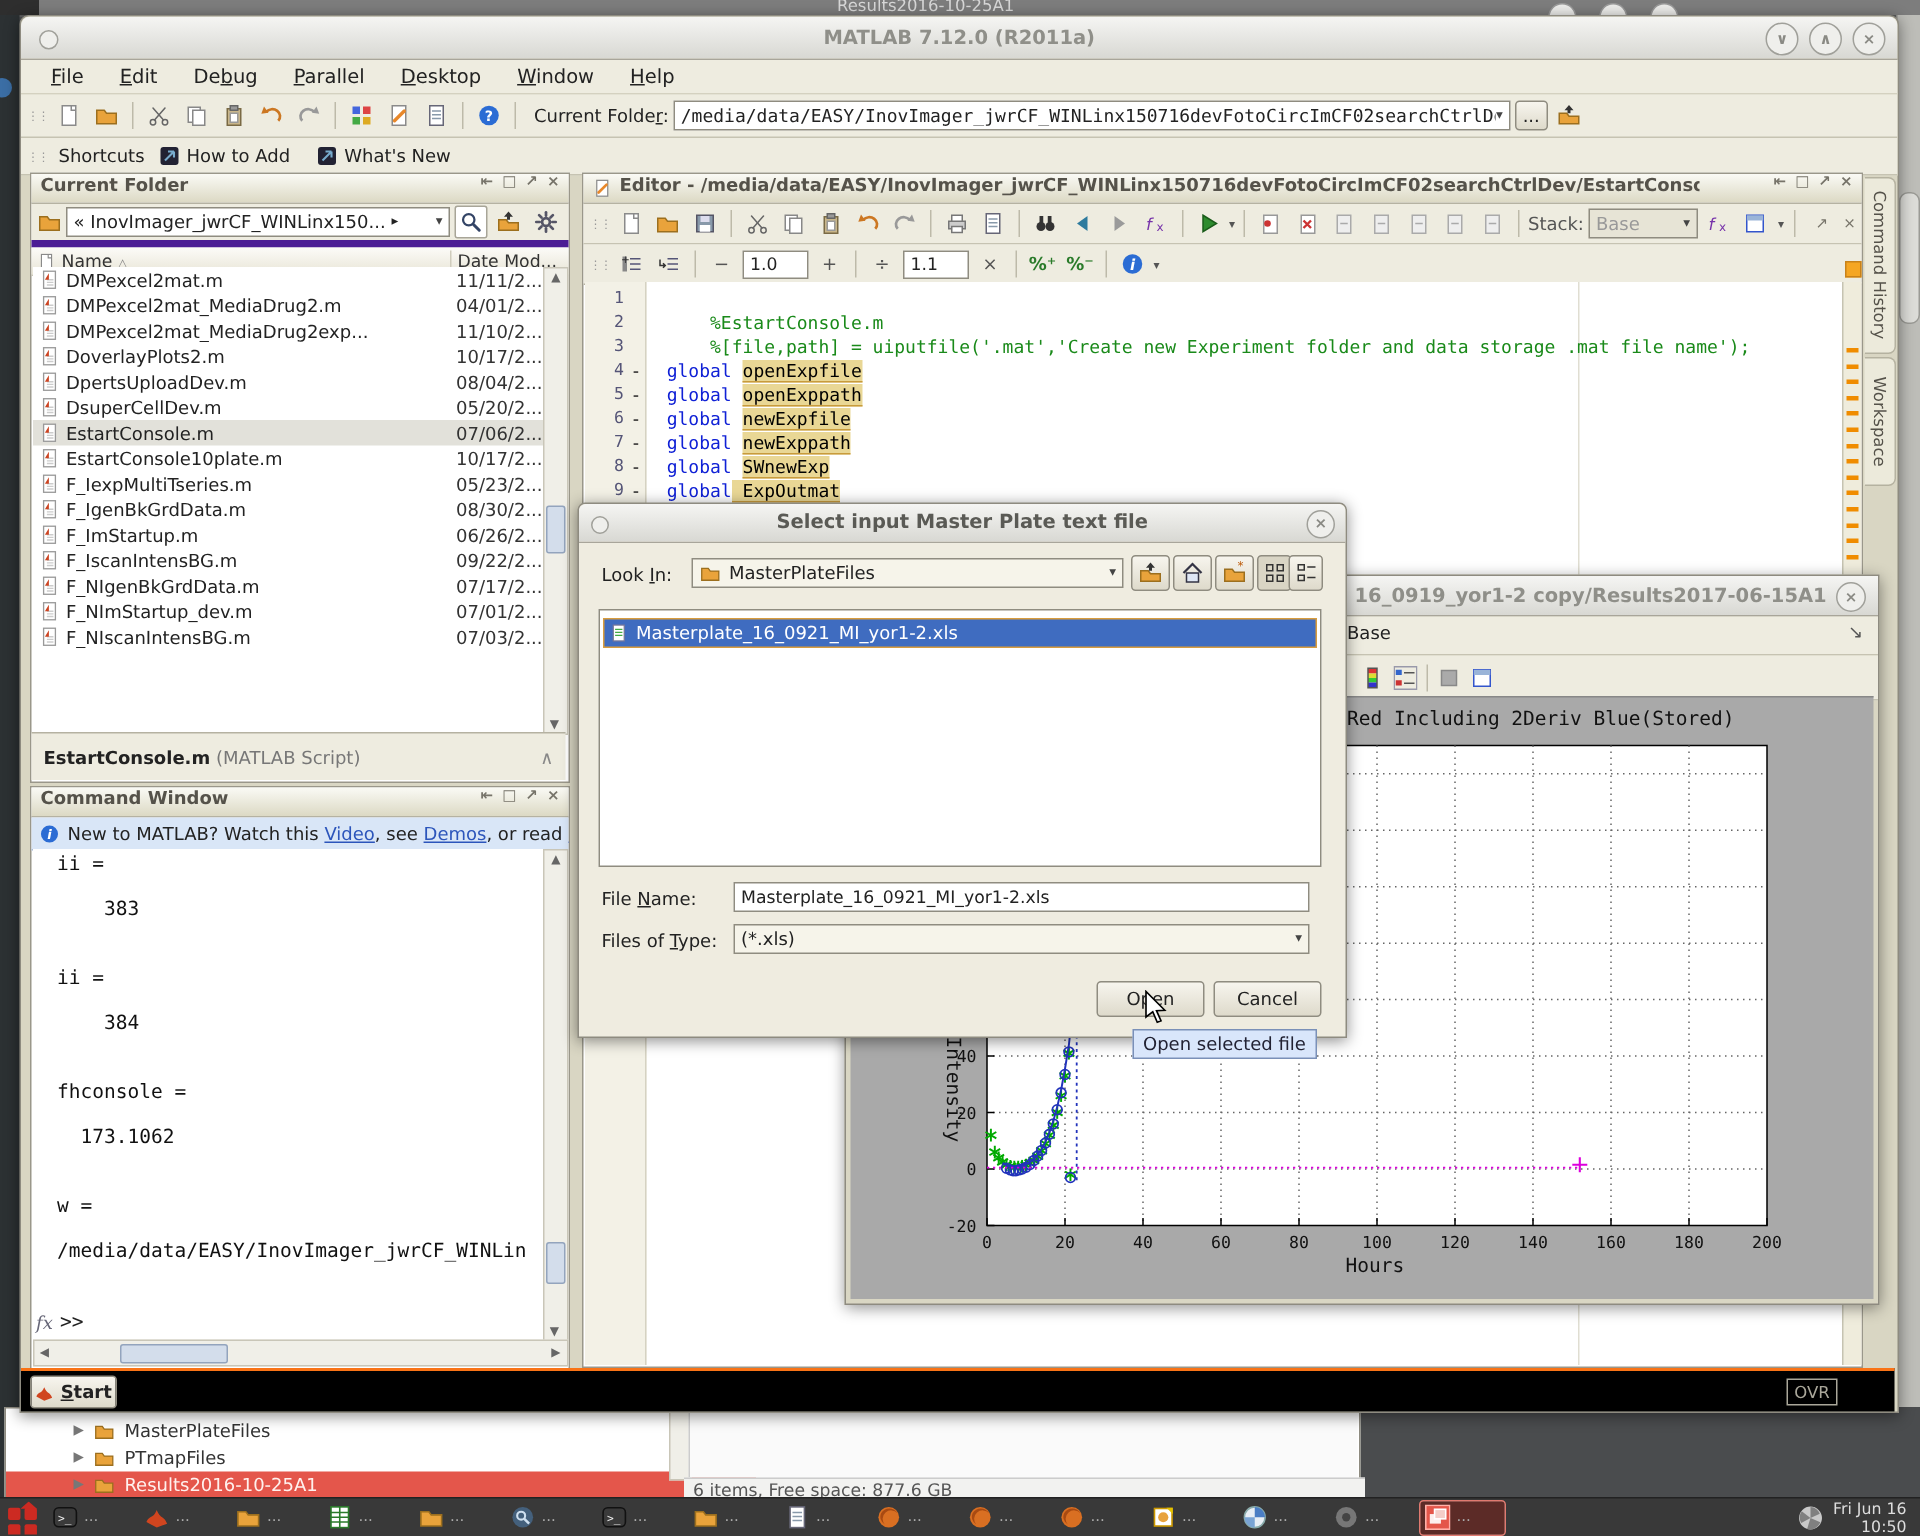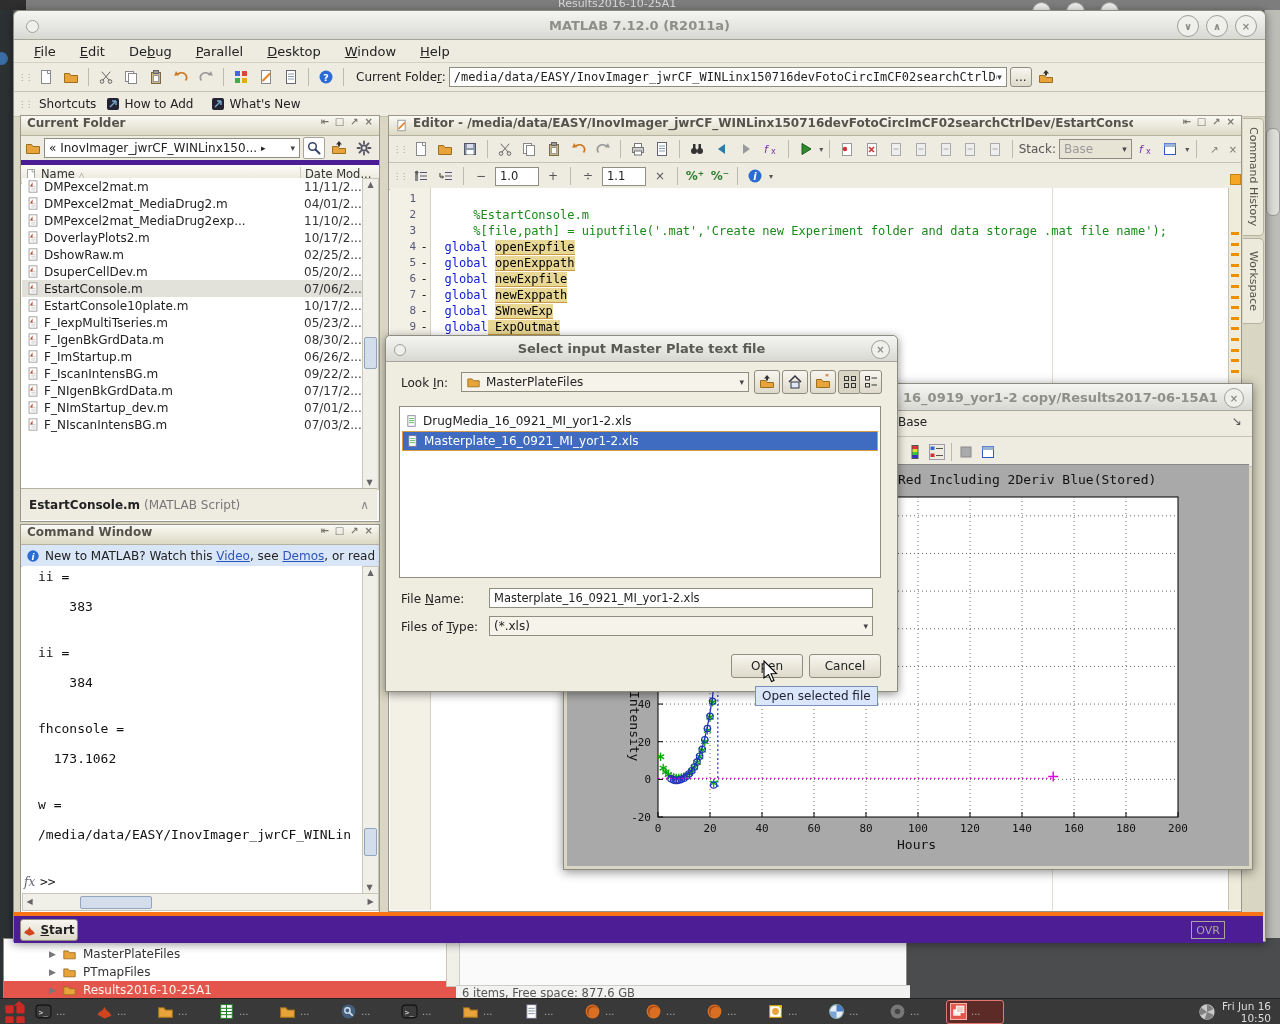--- a/index.html
+++ b/index.html
@@ -382,22 +382,22 @@
         <div class="cfrow">
           <span class="svgi" style="width:22px;">
             <svg width="14" height="15" viewBox="0 0 16 16">
               <rect x="3.5" y="1.5" width="9" height="13" fill="#fff" stroke="#999"></rect>
               <line x1="6" y1="8" x2="11" y2="8" stroke="#ccc"></line>
               <line x1="6" y1="10" x2="11" y2="10" stroke="#ccc"></line>
               <line x1="6" y1="12" x2="11" y2="12" stroke="#ccc"></line>
               <path d="M4.5 8 L7.5 3 L7.5 8 Z" fill="#cc4422"></path>
             </svg>
           </span>
-          <span class="nm">DshowRaw.m</span>
-          <span class="dt">02/25/2...</span>
+          <span class="nm">DpertsUploadDev.m</span>
+          <span class="dt">08/04/2...</span>
         </div>
         <div class="cfrow">
           <span class="svgi" style="width:22px;">
             <svg width="14" height="15" viewBox="0 0 16 16">
               <rect x="3.5" y="1.5" width="9" height="13" fill="#fff" stroke="#999"></rect>
               <line x1="6" y1="8" x2="11" y2="8" stroke="#ccc"></line>
               <line x1="6" y1="10" x2="11" y2="10" stroke="#ccc"></line>
               <line x1="6" y1="12" x2="11" y2="12" stroke="#ccc"></line>
               <path d="M4.5 8 L7.5 3 L7.5 8 Z" fill="#cc4422"></path>
             </svg>
@@ -580,21 +580,21 @@
       <div class="sbthumb abs" style="left:1px;bottom:38px;width:11px;height:26px;"></div>
       <div class="sbarr abs" style="left:0;bottom:0;width:13px;">▼</div>
     </div>
     <div class="abs sb" style="left:1px;top:368px;width:355px;height:16px;display:flex;align-items:center;">
       <span class="sbarr" style="width:13px;">◀</span>
       <div class="sbthumb" style="margin-left:44px;width:70px;height:11px;"></div>
       <span class="sbarr abs" style="right:1px;width:13px;">▶</span>
     </div>
   </div>
 
-  <div class="abs" style="left:14px;top:912px;width:1249px;height:27px;background:#4c1d95;border-top:4px solid #f97316;">
+  <div class="abs" style="left:14px;top:912px;width:1249px;height:27px;background:#000000;border-top:2px solid #f97316;">
     <div class="dlg-btn abs" style="left:6px;top:3px;width:56px;height:20px;gap:4px;">
       <span class="svgi">
           <svg width="13" height="13" viewBox="0 0 16 16">
             <path d="M1.5 11 C3.5 6.5 5.5 9.5 8 3.5 C10.5 9.5 12 6.5 14.5 12 L8 14.5 Z" fill="#d0451f"></path>
           </svg>
         </span>
       <b id="lbl-start"><u>S</u>tart</b>
     </div>
     <div class="abs" style="right:38px;top:5px;width:32px;height:16px;border:1px solid #aaa79a;color:#aaa79a;font-size:11px;display:flex;align-items:center;justify-content:center;">OVR</div>
   </div>
@@ -1141,31 +1141,20 @@
         <svg width="16" height="16" viewBox="0 0 16 16">
           <g stroke="#333">
             <rect x="2.5" y="2.5" width="4" height="3.5" fill="none"></rect>
             <line x1="8.5" y1="4" x2="14" y2="4"></line>
             <rect x="2.5" y="9.5" width="4" height="3.5" fill="none"></rect>
             <line x1="8.5" y1="11" x2="14" y2="11"></line>
           </g>
         </svg>
       </span>
     <div id="dlg-list" style="position:absolute;left:13px;top:70px;width:482px;height:172px;background:#fff;border:1px solid #8f8c80;padding-top:4px;box-sizing:border-box;">
-        <div class="dfile" style="margin: 1px 2px;">
-          <span class="svgi">
-            <svg width="13" height="14" viewBox="0 0 16 16">
-              <rect x="3.5" y="1.5" width="9" height="13" fill="#fff" stroke="#779"></rect>
-              <line x1="5" y1="5" x2="11" y2="5" stroke="#4a4"></line>
-              <line x1="5" y1="7.5" x2="11" y2="7.5" stroke="#4a4"></line>
-              <line x1="5" y1="10" x2="11" y2="10" stroke="#4a4"></line>
-            </svg>
-          </span>
-          <span>DrugMedia_16_0921_MI_yor1-2.xls</span>
-        </div>
         <div class="dfile sel" style="margin: 1px 2px;">
           <span class="svgi">
             <svg width="13" height="14" viewBox="0 0 16 16">
               <rect x="3.5" y="1.5" width="9" height="13" fill="#fff" stroke="#779"></rect>
               <line x1="5" y1="5" x2="11" y2="5" stroke="#4a4"></line>
               <line x1="5" y1="7.5" x2="11" y2="7.5" stroke="#4a4"></line>
               <line x1="5" y1="10" x2="11" y2="10" stroke="#4a4"></line>
             </svg>
           </span>
           <span>Masterplate_16_0921_MI_yor1-2.xls</span>

